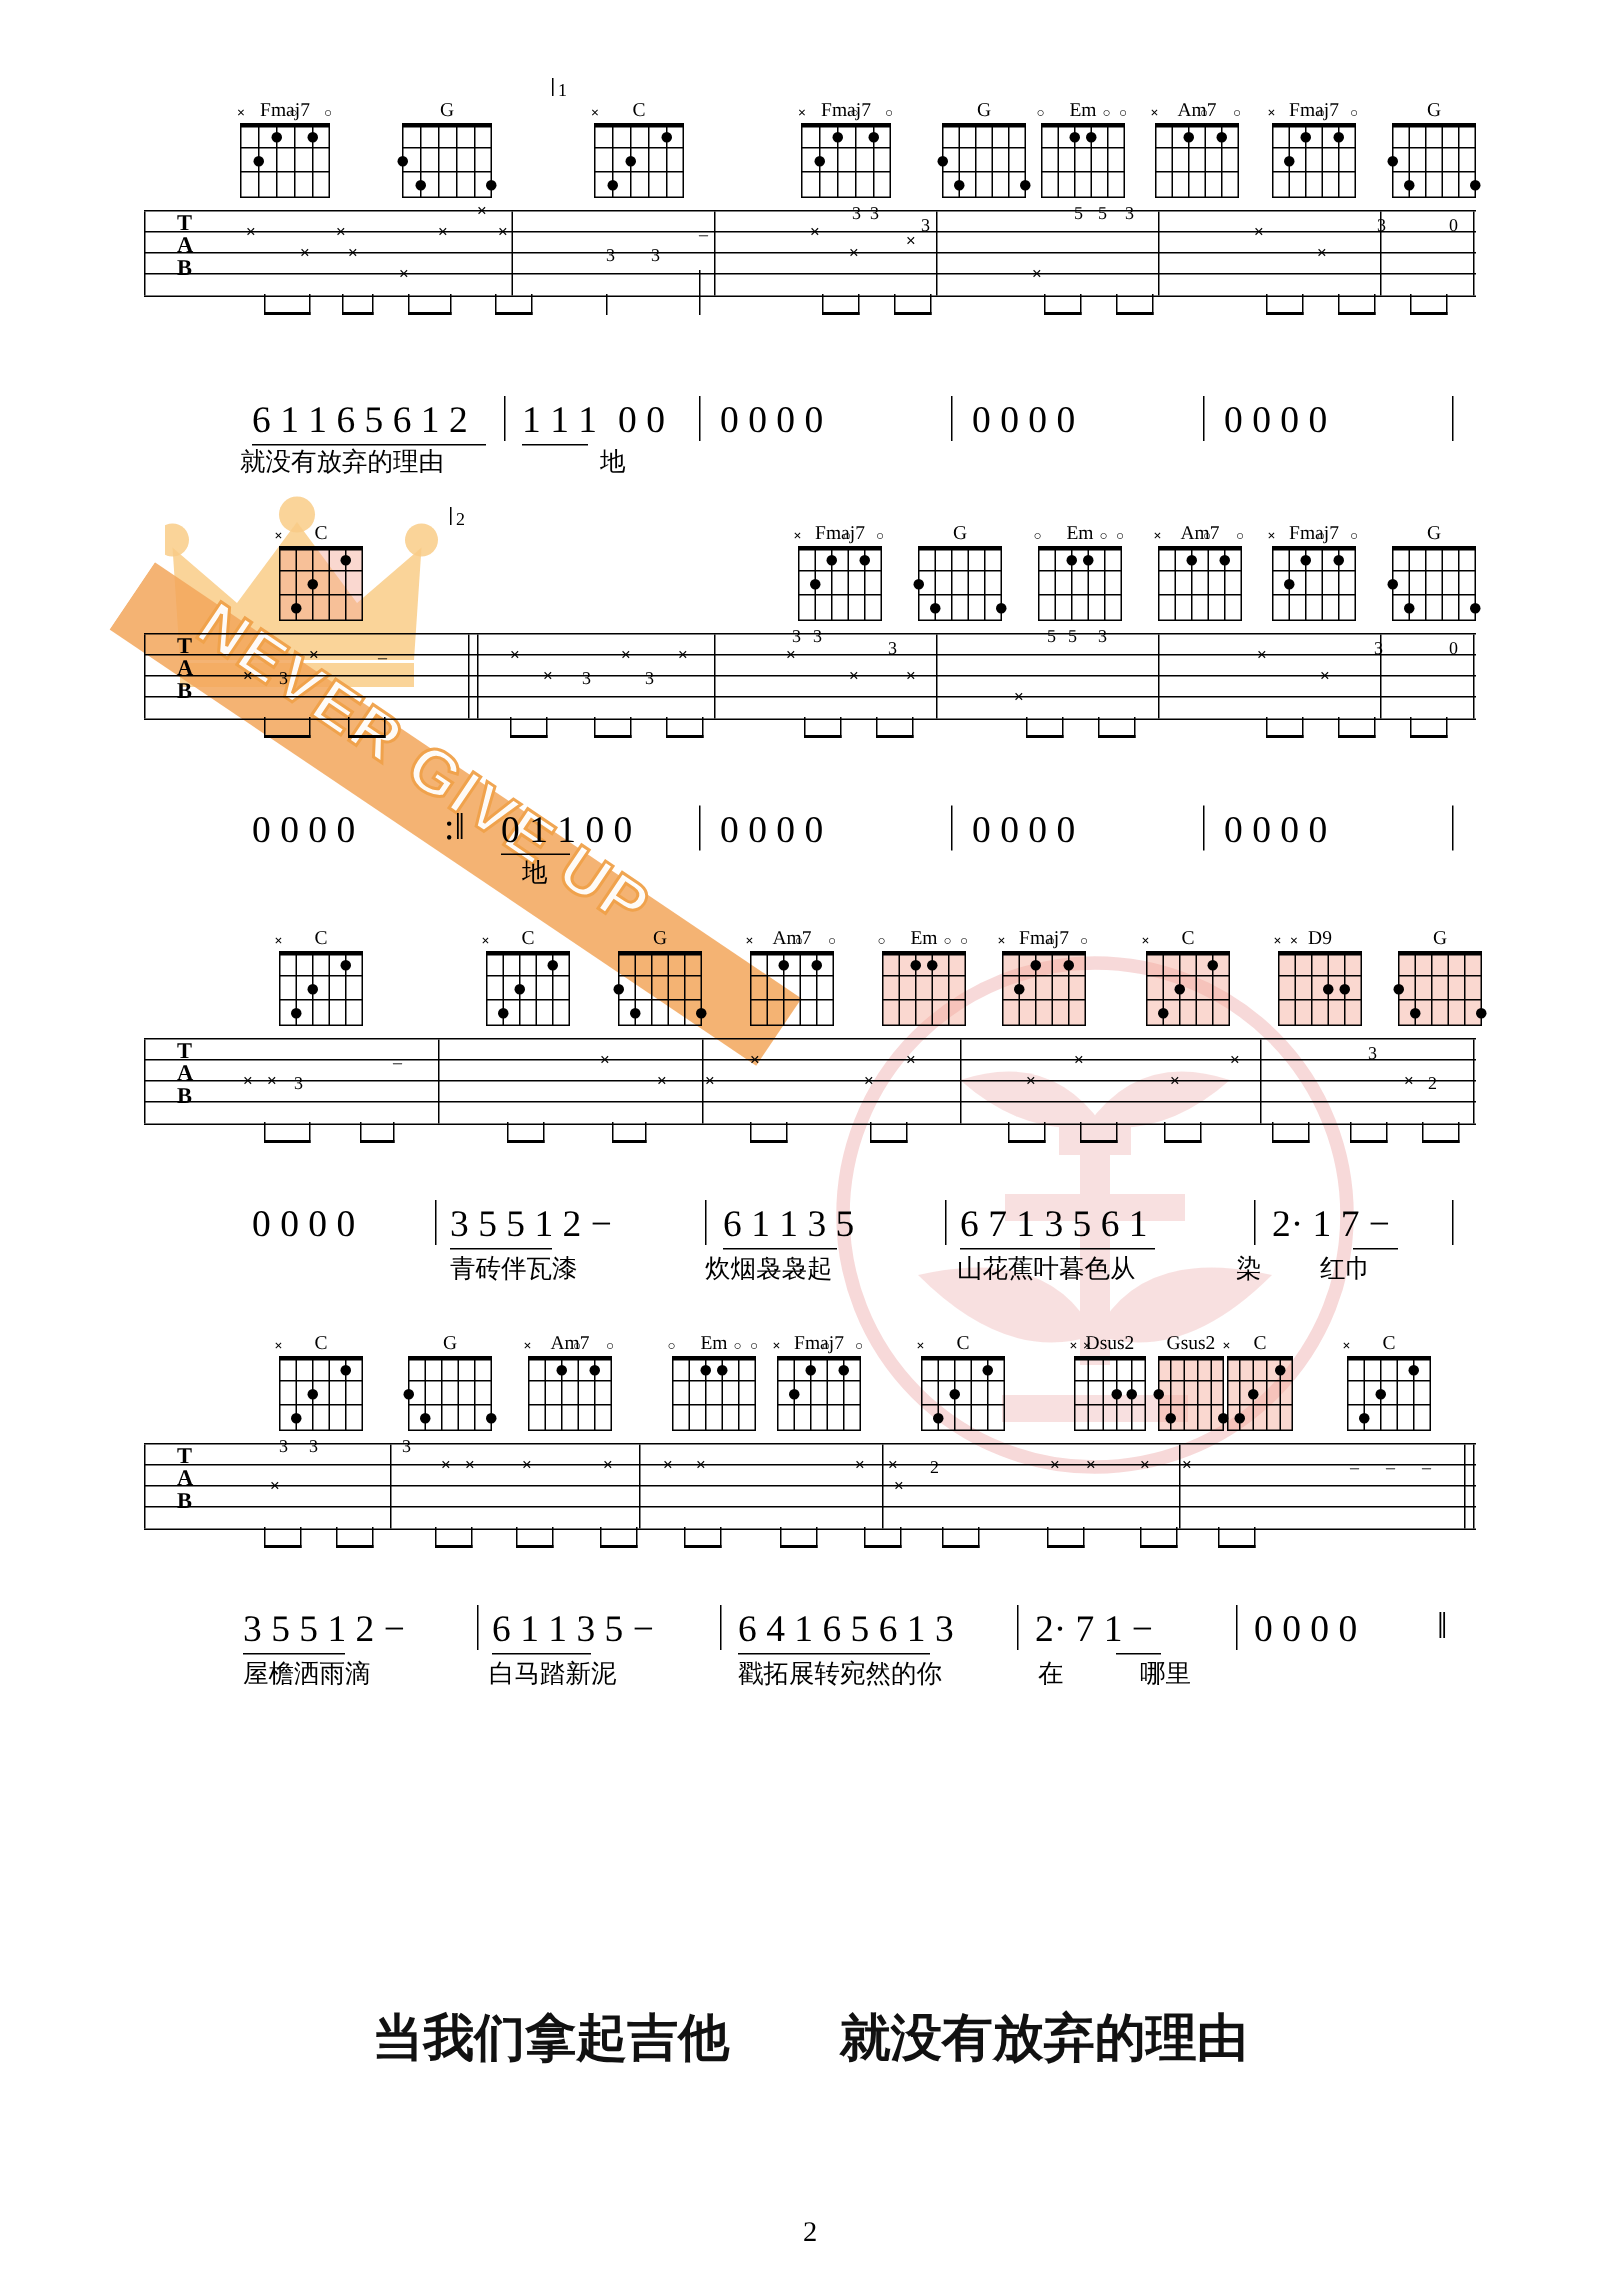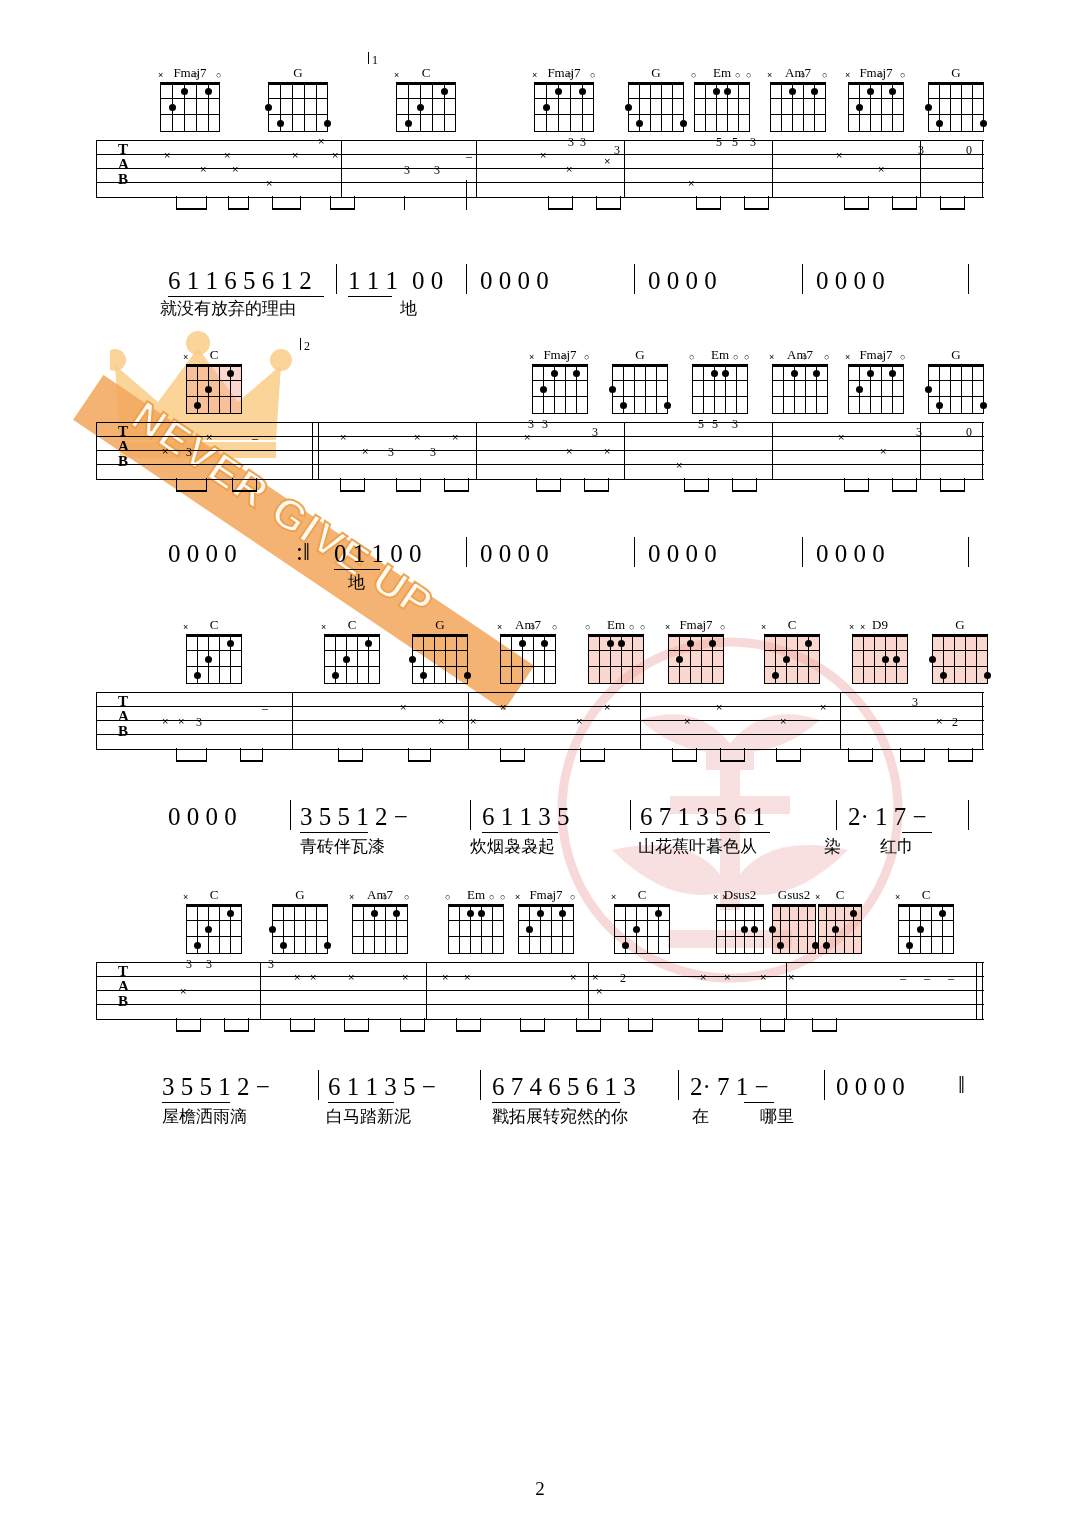--- a/index.html
+++ b/index.html
@@ -1207,32 +1207,37 @@
     <div class="stem" style="left:812px;top:142px;height:14px;"></div>
       <div class="stem" style="left:836px;top:142px;height:14px;"></div>
     <div class="beam" style="left:812px;top:154px;width:25px;"></div>
 
     <div class="nn" style="left:162px;top:198px;">3 5 5 1 2 −</div>
     <div class="und" style="left:162px;top:226px;width:68px;"></div>
     <div class="nnbar" style="left:318px;top:194px;height:30px;"></div>
     <div class="nn" style="left:328px;top:198px;">6 1 1 3 5 −</div>
     <div class="und" style="left:328px;top:226px;width:66px;"></div>
     <div class="nnbar" style="left:480px;top:194px;height:30px;"></div>
-    <div class="nn" style="left:492px;top:198px;">6 7 4 6 5 6 1 3</div>
+    <div class="nn" style="left:492px;top:198px;">6 4 1 6 5 6 1 3</div>
     <div class="und" style="left:492px;top:226px;width:128px;"></div>
     <div class="nnbar" style="left:678px;top:194px;height:30px;"></div>
     <div class="nn" style="left:690px;top:198px;">2·    7 1 −</div>
     <div class="und" style="left:744px;top:226px;width:30px;"></div>
     <div class="nnbar" style="left:824px;top:194px;height:30px;"></div>
     <div class="nn" style="left:836px;top:198px;">0 0 0 0</div>
     <div class="nn" style="left:958px;top:196px;">‖</div>
 
     <div class="lyr" style="left:162px;top:232px;">屋檐洒雨滴</div>
     <div class="lyr" style="left:326px;top:232px;">白马踏新泥</div>
     <div class="lyr" style="left:492px;top:232px;">戳拓展转宛然的你</div>
     <div class="lyr" style="left:692px;top:232px;">在</div>
     <div class="lyr" style="left:760px;top:232px;">哪里</div>
   </div>
 
+  <div class="footer" style="top:1336px;font-size:34px;">
+    <span>当我们拿起吉他</span>
+    <span style="display:inline-block;width:50px;"></span>
+    <span>就没有放弃的理由</span>
+  </div>
 
   <div class="pagenum" style="top:1478px;">2</div>
 
 </div>
 
 </body></html>

